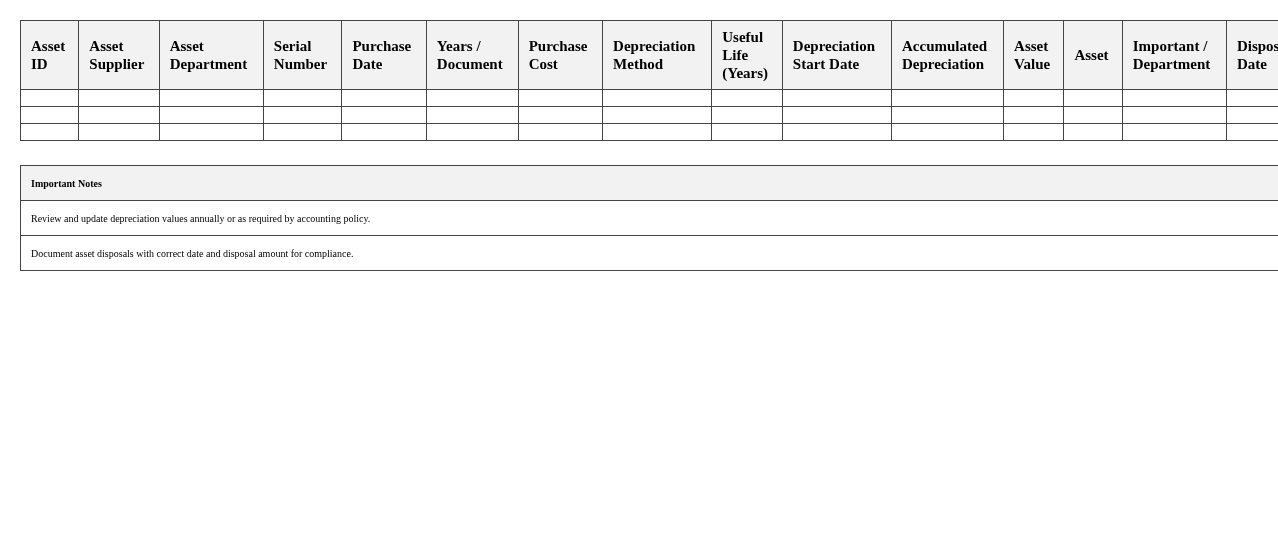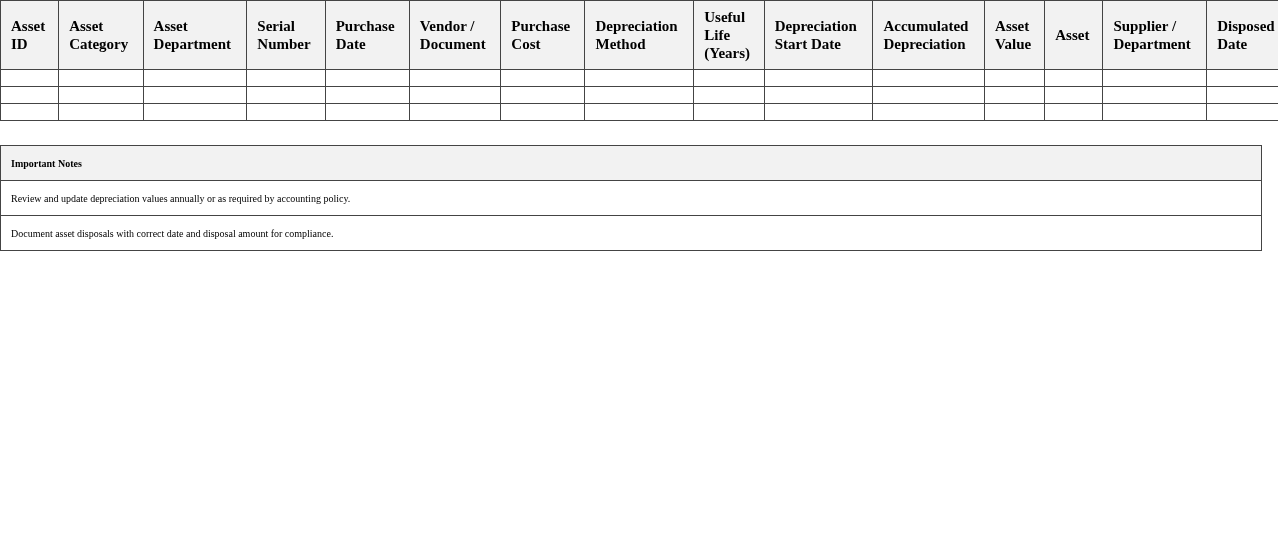--- a/index.html
+++ b/index.html
@@ -9,21 +9,21 @@
   }
   body {
     width: 1278px;
     height: 535px;
     overflow: hidden;
     font-family: "Liberation Serif", "DejaVu Serif", serif;
     color: #000;
     position: relative;
   }
   .page {
-    padding: 0;
+    padding: 20px;
   }
   table {
     border-collapse: collapse;
   }
   .asset-table {
     width: 1290px;
     table-layout: auto;
   }
   .asset-table th,
   .asset-table td {
@@ -64,33 +64,33 @@
 </style>
 </head>
 <body>
 
 <div class="page">
 
   <table class="asset-table">
     <thead>
       <tr>
         <th><span>Asset</span><br><span>ID</span></th>
-        <th><span>Asset</span><br><span>Category</span></th>
+        <th><span>Asset</span><br><span>Supplier</span></th>
         <th><span>Asset</span><br><span>Department</span></th>
         <th><span>Serial</span><br><span>Number</span></th>
         <th><span>Purchase</span><br><span>Date</span></th>
-        <th><span>Vendor /</span><br><span>Document</span></th>
+        <th><span>Years /</span><br><span>Document</span></th>
         <th><span>Purchase</span><br><span>Cost</span></th>
         <th><span>Depreciation</span><br><span>Method</span></th>
         <th><span>Useful</span><br><span>Life</span><br><span>(Years)</span></th>
         <th><span>Depreciation</span><br><span>Start Date</span></th>
         <th><span>Accumulated</span><br><span>Depreciation</span></th>
         <th><span>Asset</span><br><span>Value</span></th>
         <th><span>Asset</span></th>
-        <th><span>Supplier /</span><br><span>Department</span></th>
+        <th><span>Important /</span><br><span>Department</span></th>
         <th><span>Disposed</span><br><span>Date</span></th>
       </tr>
     </thead>
     <tbody>
       <tr>
         <td></td>
         <td></td>
         <td></td>
         <td></td>
         <td></td>

